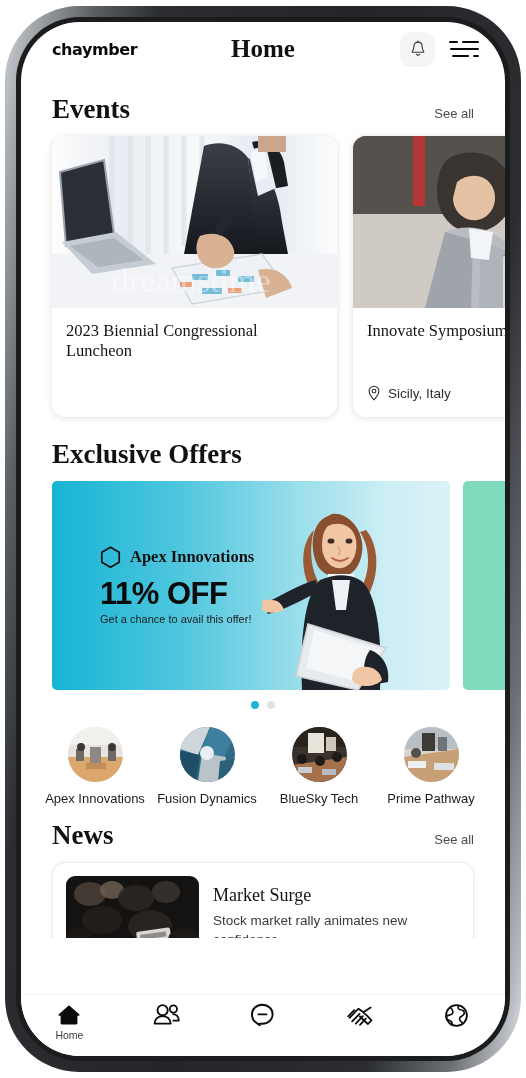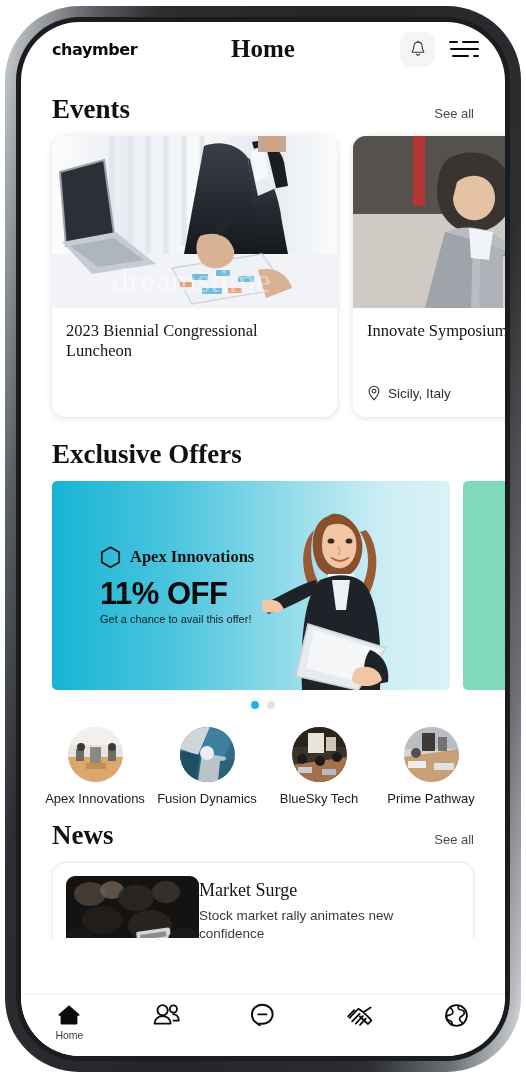--- a/index.html
+++ b/index.html
@@ -143,21 +143,21 @@
   .spot-item { flex:1; display:flex; flex-direction:column; align-items:center; }
   .spot-avatar {
     width:55px;height:55px;border-radius:50%;overflow:hidden;position:relative;
   }
   .spot-label { margin-top:9px; font-size:13px; color:#1c1c1c; white-space:nowrap; }
   
   #news-section { margin-top:14px; }
   .news-card {
     margin:0 31px; background:#fff; border:1px solid #ececec; border-radius:13px;
     box-shadow:0 1px 6px rgba(0,0,0,.07);
-    display:flex; padding:13px; align-items:flex-start;
+    display:flex; gap:14px; padding:13px; align-items:center;
   }
   .news-thumb { flex:0 0 auto; width:133px; height:78px; border-radius:9px; overflow:hidden; position:relative; }
   .news-title { font-family:"Liberation Serif", serif; font-size:18px; color:#141414; margin-top:4px; }
   .news-desc { font-size:13.5px; color:#3a3a3a; margin-top:6px; line-height:1.35; }
   
   #bottom-nav {
     position:absolute; left:0; right:0; bottom:0; height:62px; background:#fff;
     display:flex; align-items:flex-start; padding-top:8px;
     border-top:1px solid #f2f2f2;
   }

